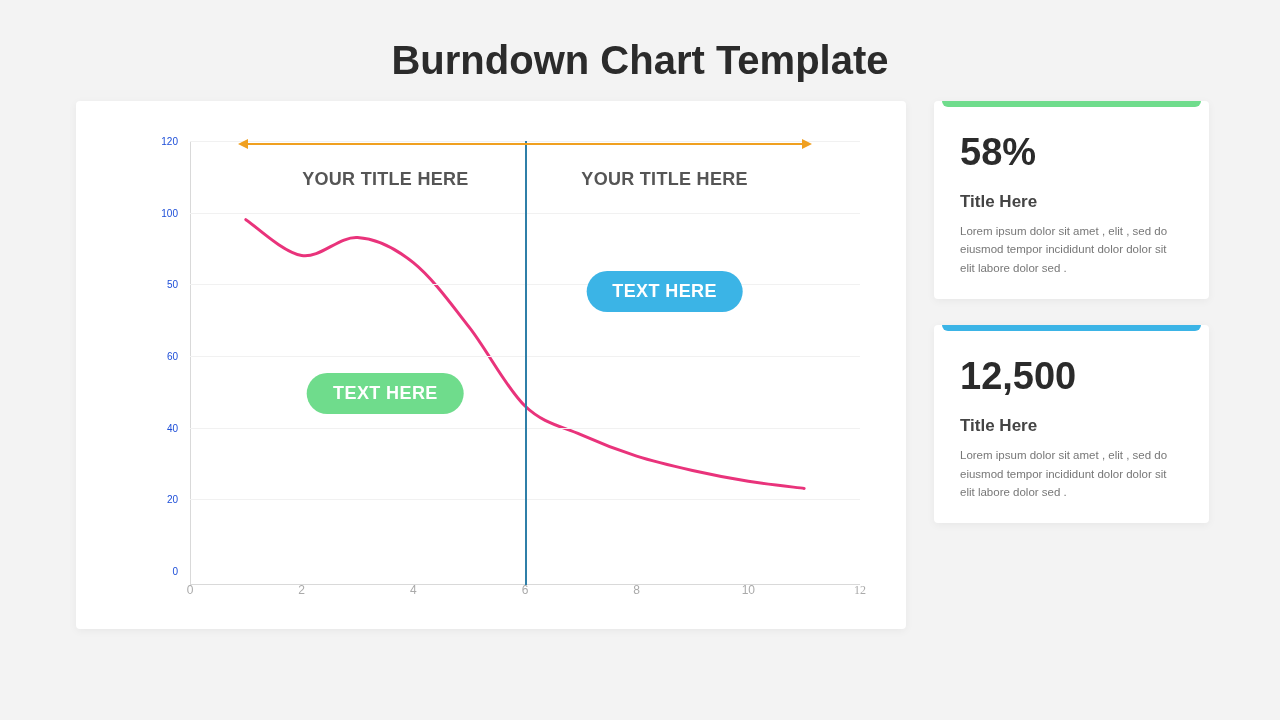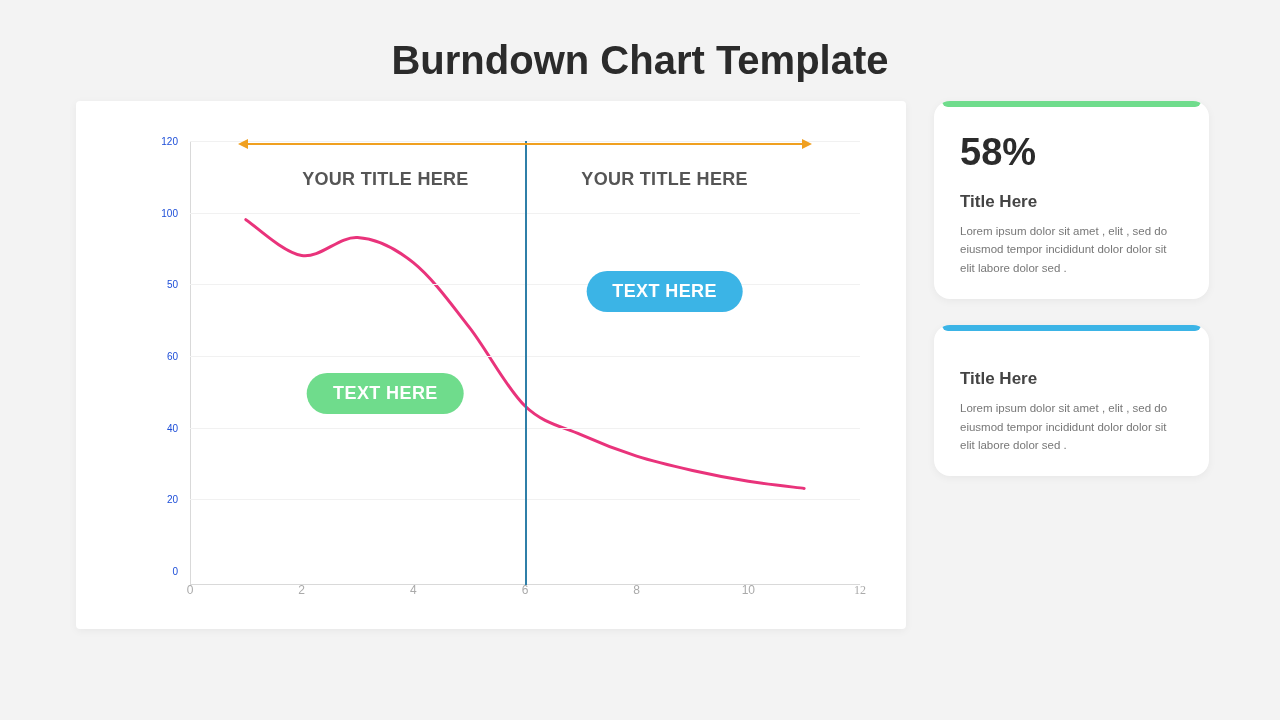--- a/index.html
+++ b/index.html
@@ -127,21 +127,21 @@
     transform: translateX(-50%);
     line-height: 1.55;
   }
   svg.curve {
     position: absolute;
     left: 0; top: 0; width: 100%; height: 100%;
     overflow: visible;
   }
   .stat-card {
     background: #fff;
-    border-radius: 16px;
+    border-radius: 4px;
     box-shadow: 0 2px 8px rgba(0,0,0,0.05);
     width: 275px;
     padding: 26px 26px 22px 26px;
     position: relative;
     overflow: hidden;
   }
   .stat-accent {
     position: absolute;
     top: -6px; left: 8px; right: 8px;
     height: 12px;
@@ -213,17 +213,18 @@
 
   <div class="right-col">
     <div class="stat-card">
       <div class="stat-accent" id="accent0" style="background: rgb(111, 220, 140);"></div>
       <div class="stat-value">58%</div>
       <div class="stat-title">Title Here</div>
       <div class="stat-body">Lorem ipsum dolor sit amet , elit , sed do eiusmod tempor incididunt dolor dolor sit elit labore dolor sed .</div>
     </div>
     <div class="stat-card">
       <div class="stat-accent" id="accent1" style="background: rgb(59, 180, 230);"></div>
+      <div class="stat-value">12,500</div>
       <div class="stat-title">Title Here</div>
       <div class="stat-body">Lorem ipsum dolor sit amet , elit , sed do eiusmod tempor incididunt dolor dolor sit elit labore dolor sed .</div>
     </div>
   </div>
 </div>
 
 </body></html>

